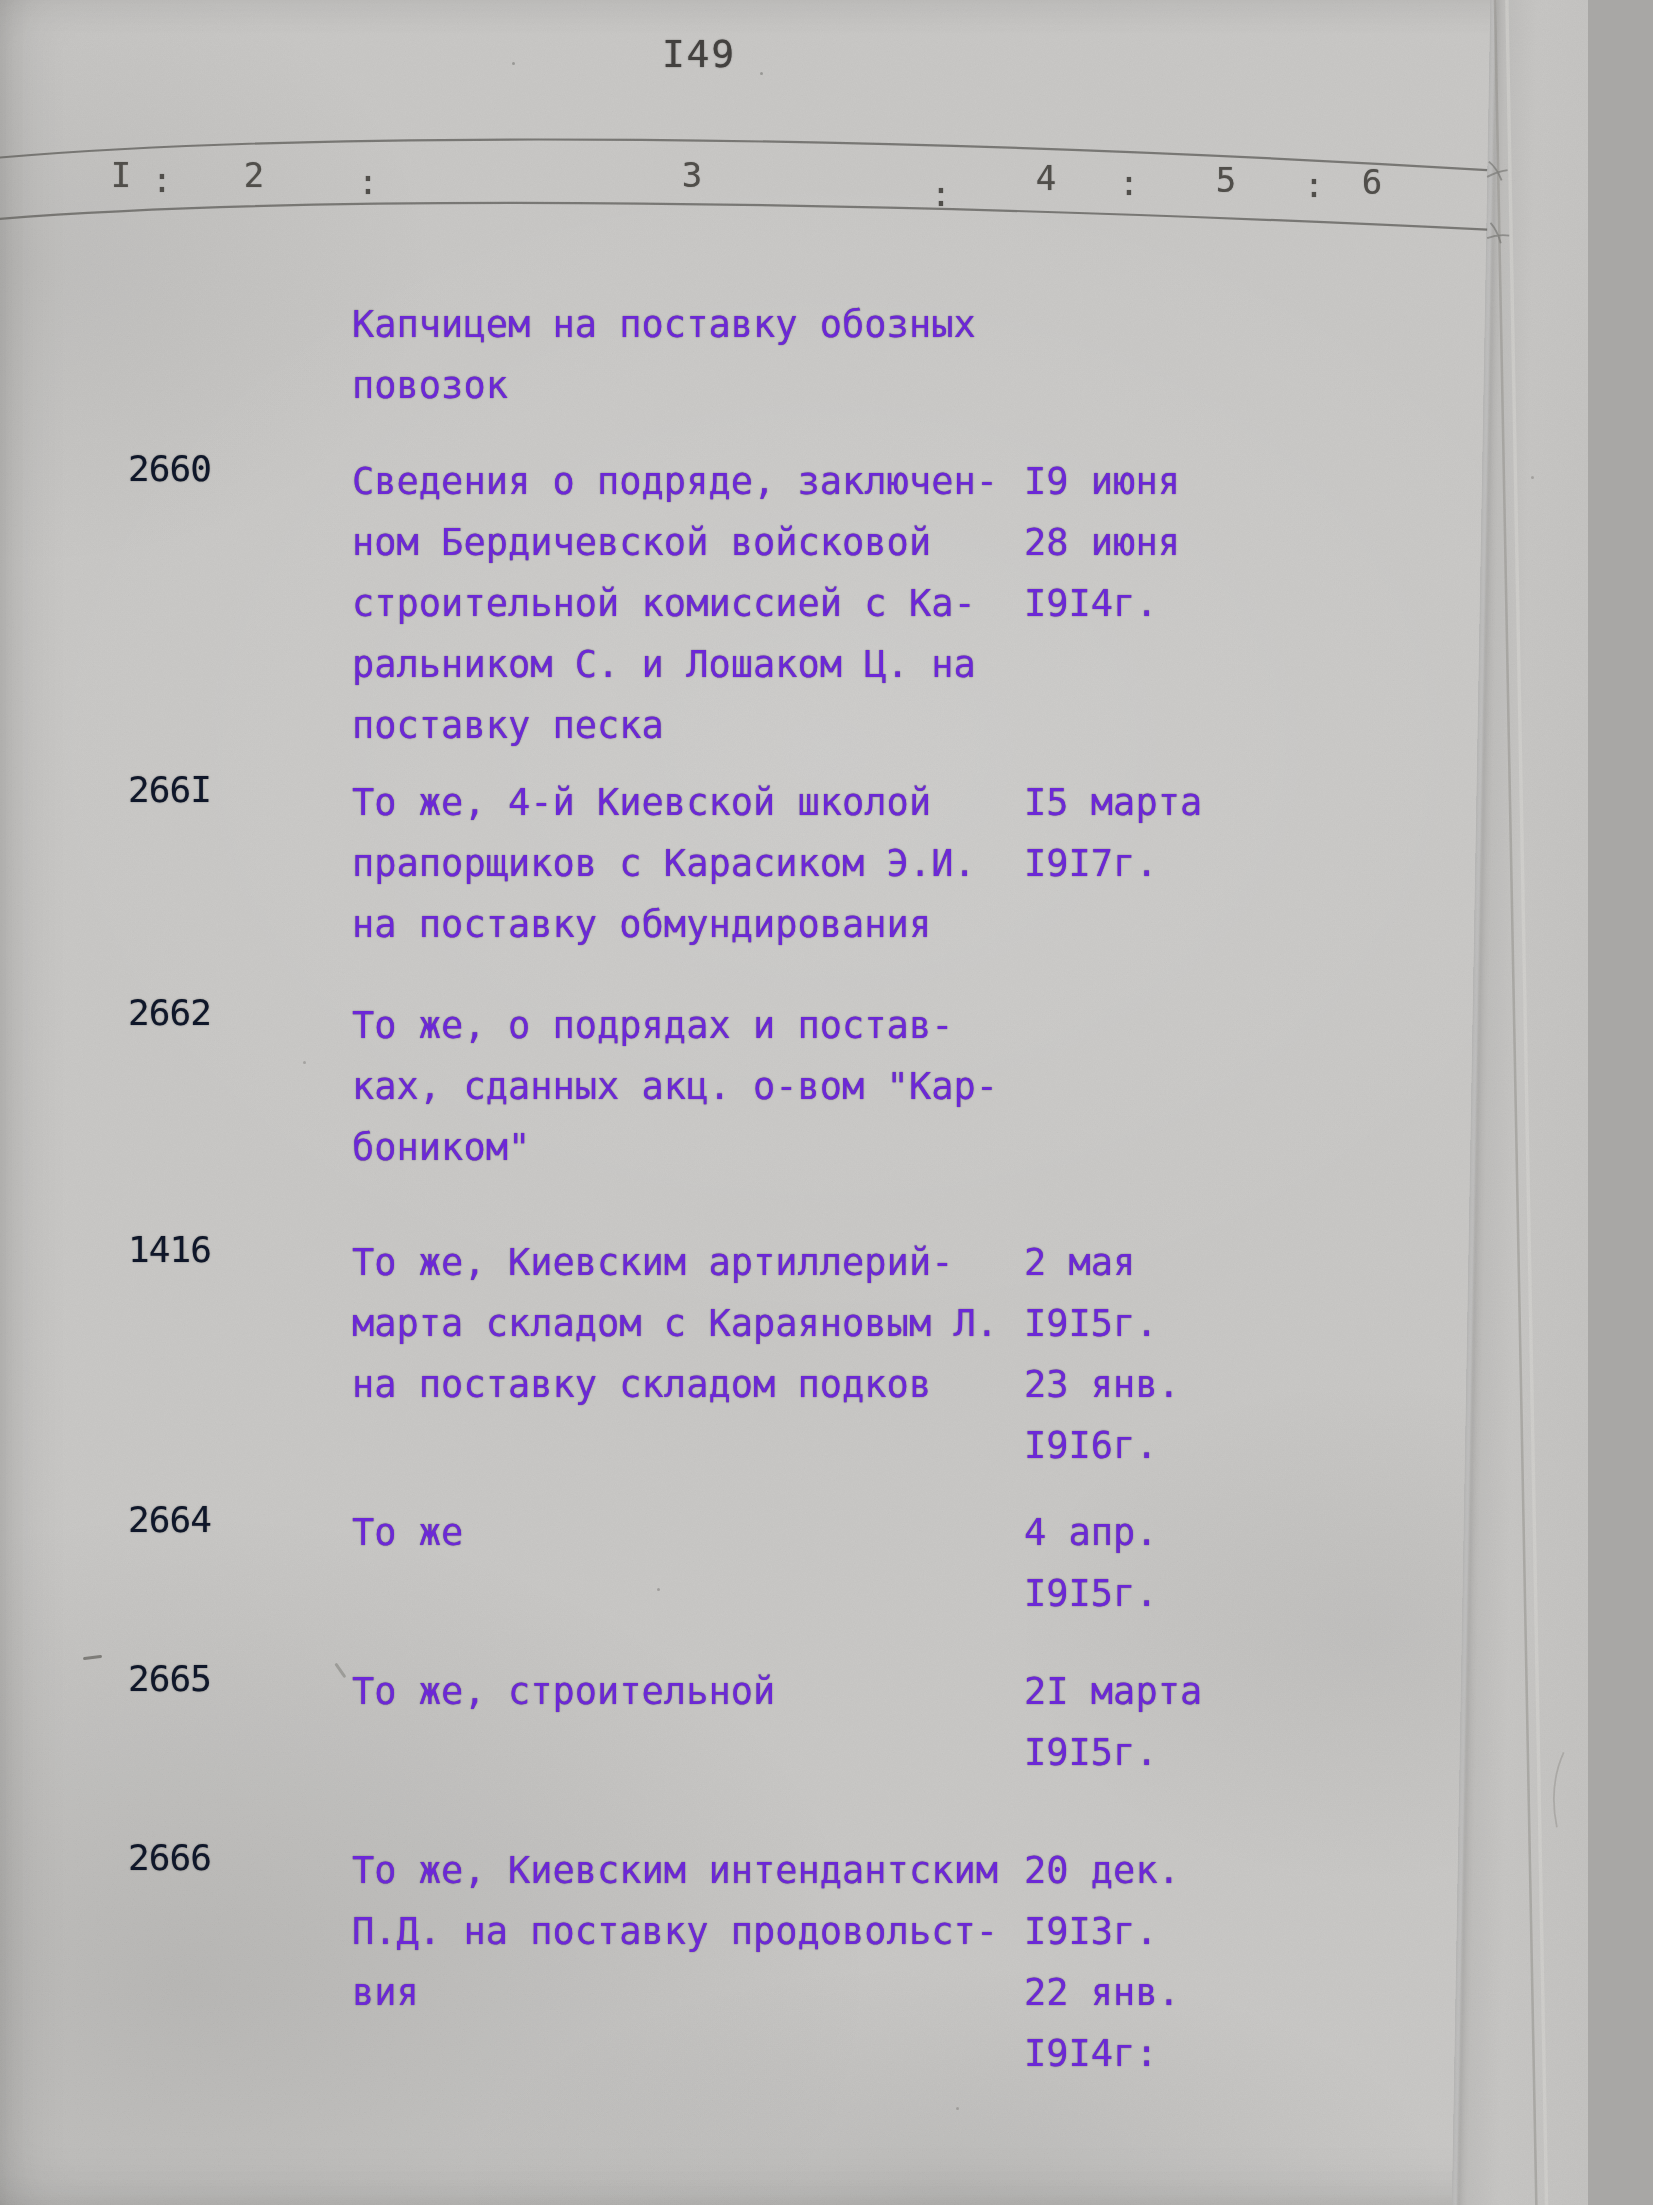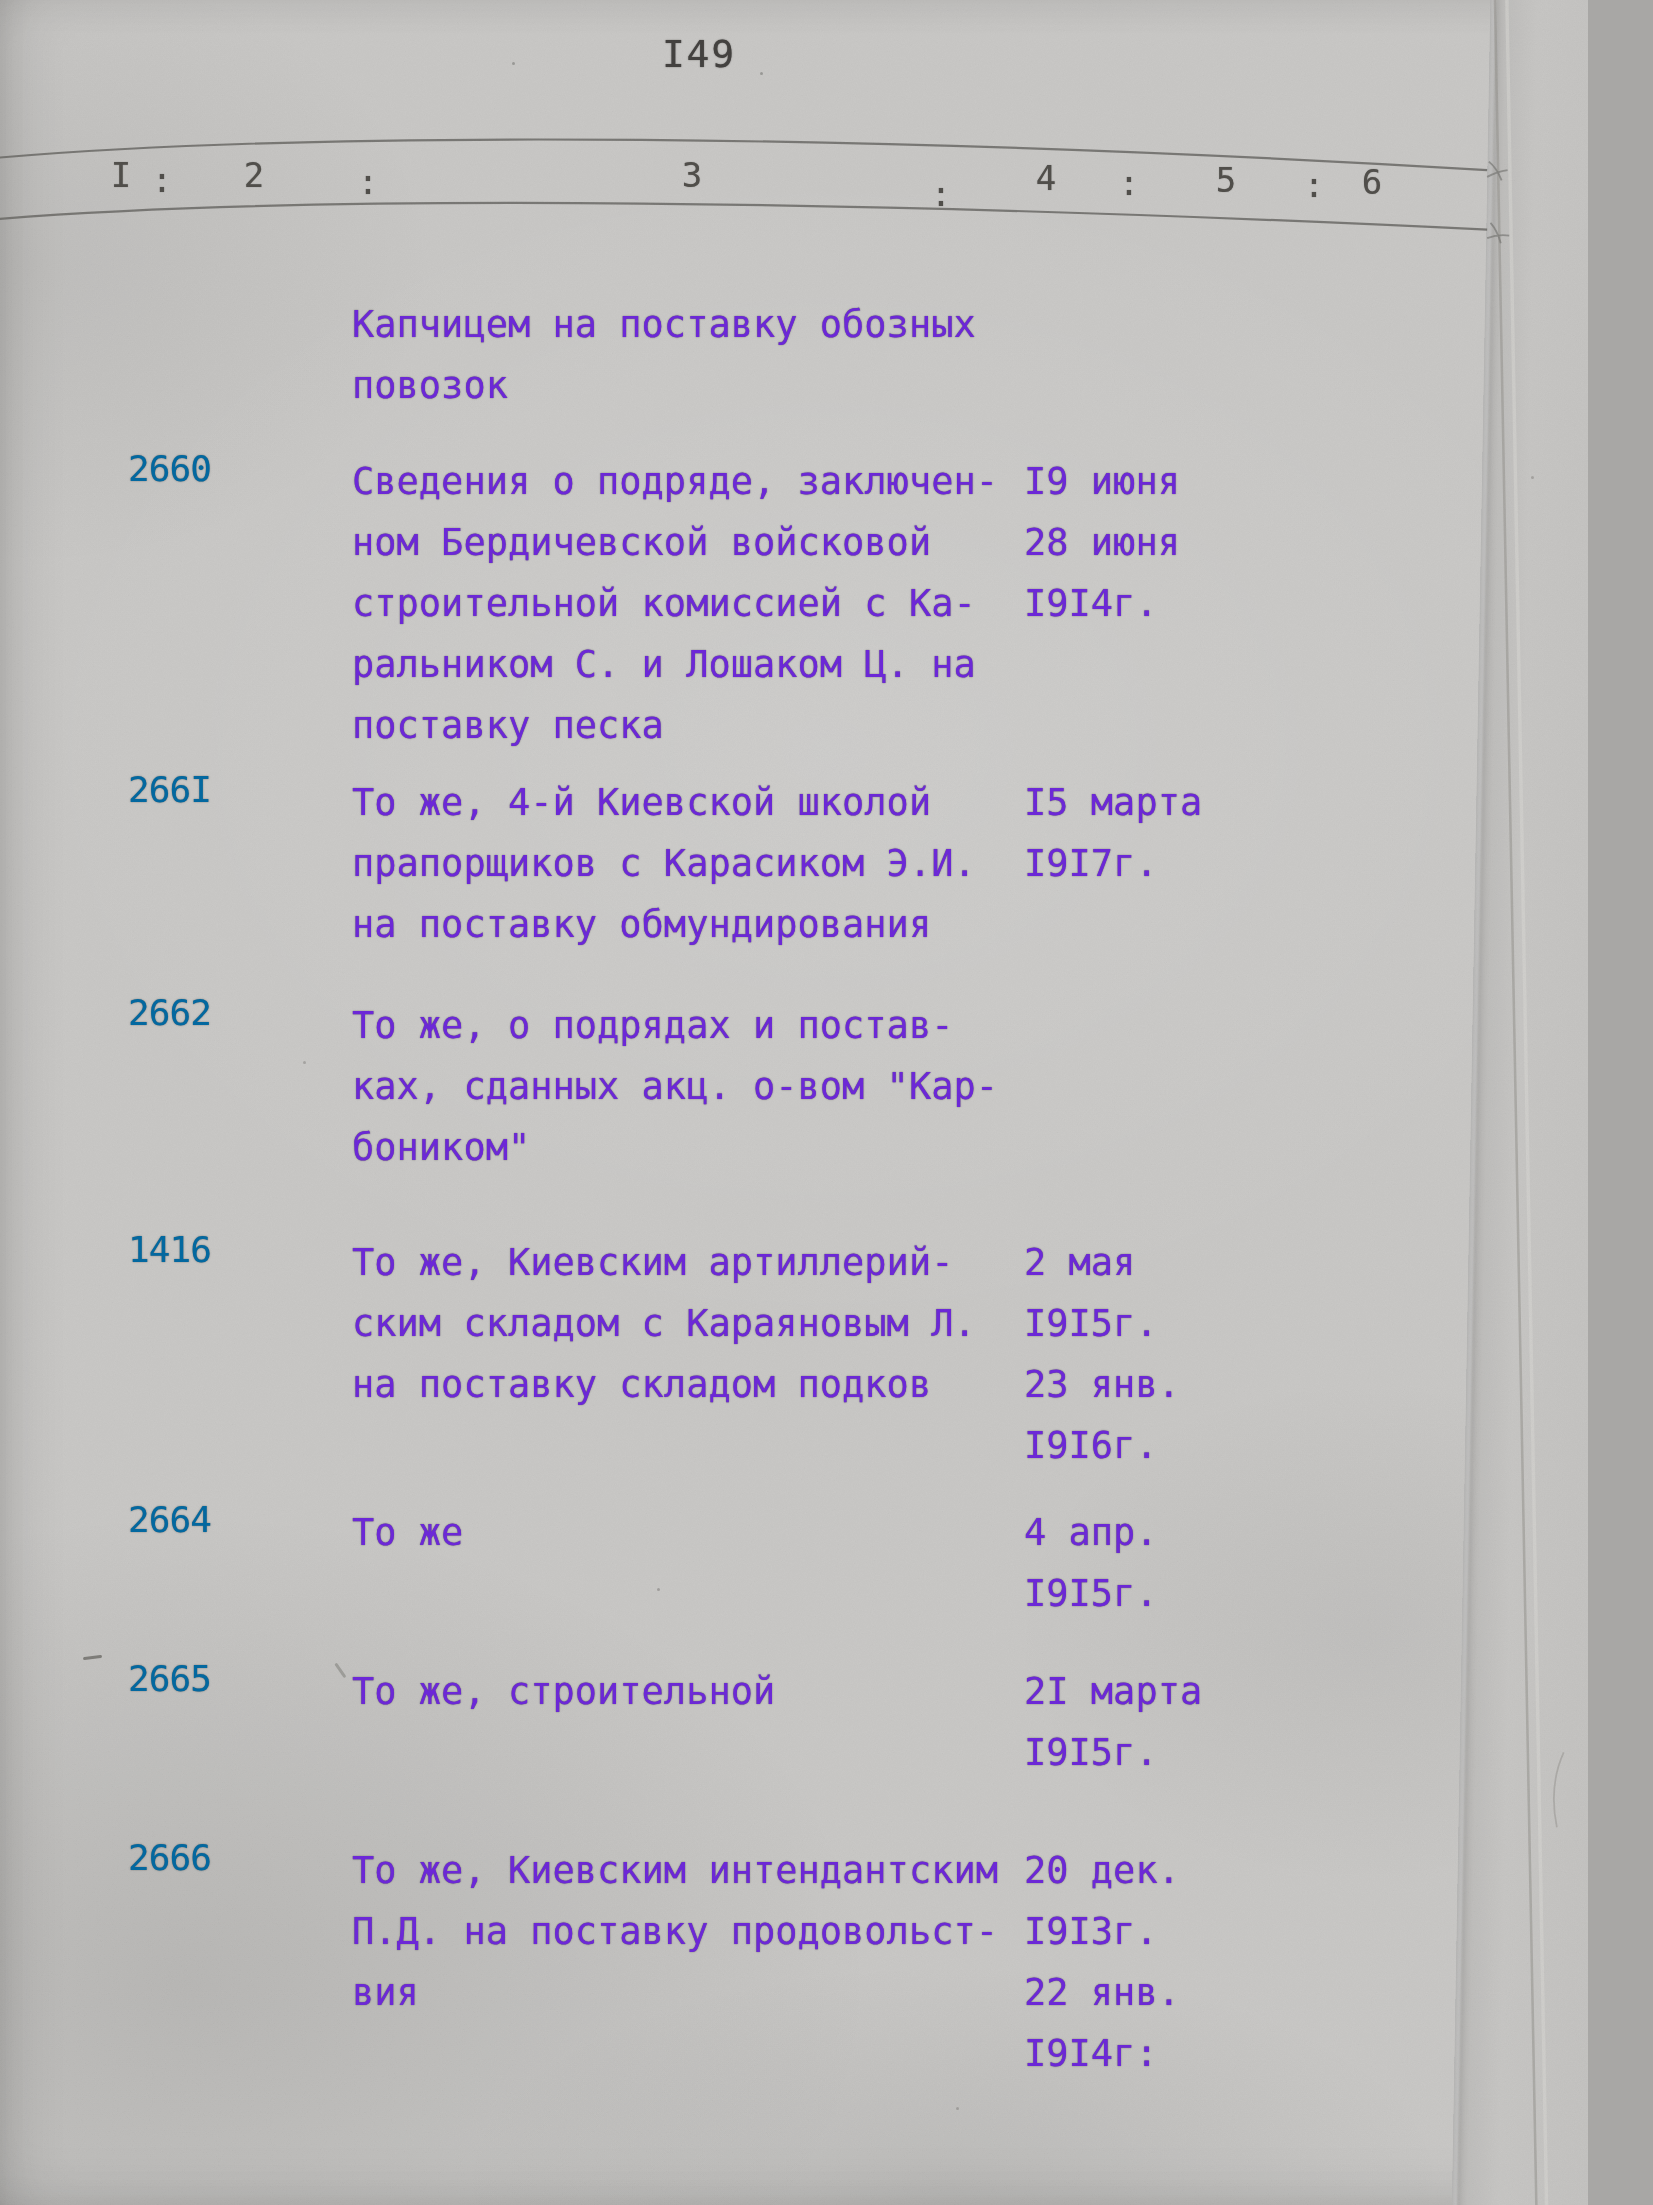--- a/index.html
+++ b/index.html
@@ -47,21 +47,21 @@
     height: 61px; line-height: 61px;
     font-size: 37px;
     color: #6d28d9;
     white-space: pre;
   }
   .ink { filter: blur(0.4px); text-shadow: 0 0 1.3px rgba(47,45,41,.75); }
   .entry { position: absolute; left: 0; width: 100%; }
   .enum {
     position: absolute; left: 128px; top: -3.4px;
     font-size: 36px; letter-spacing: -0.9px;
-    color: #0369a1;
+    color: #0f172a;
     filter: blur(0.5px); text-shadow: 0 0 1.5px rgba(64,62,58,.7);
   }
   .ebody { position: absolute; left: 352px; width: 681px; }
   .edates { position: absolute; left: 1024px; width: 272px; }
 
   #pageno {
     position: absolute; left: 662px; top: 32px;
     font-size: 38px; letter-spacing: 1.7px;
     color: #444240;
   }
@@ -168,21 +168,21 @@
         <div class="ebody">
           <div class="tline">То же, о подрядах и постав-</div>
           <div class="tline">ках, сданных акц. о-вом "Кар-</div>
           <div class="tline">боником"</div>
         </div>
       </div>
       <div class="entry" style="top: 1232px;">
         <div class="enum">1416</div>
         <div class="ebody">
           <div class="tline">То же, Киевским артиллерий-</div>
-          <div class="tline">ским складом с Караяновым Л.</div>
+          <div class="tline">марта складом с Караяновым Л.</div>
           <div class="tline">на поставку складом подков</div>
         </div>
         <div class="edates">
           <div class="tline">2 мая</div>
           <div class="tline">I9I5г.</div>
           <div class="tline">23 янв.</div>
           <div class="tline">I9I6г.</div>
         </div>
       </div>
       <div class="entry" style="top: 1502px;">

